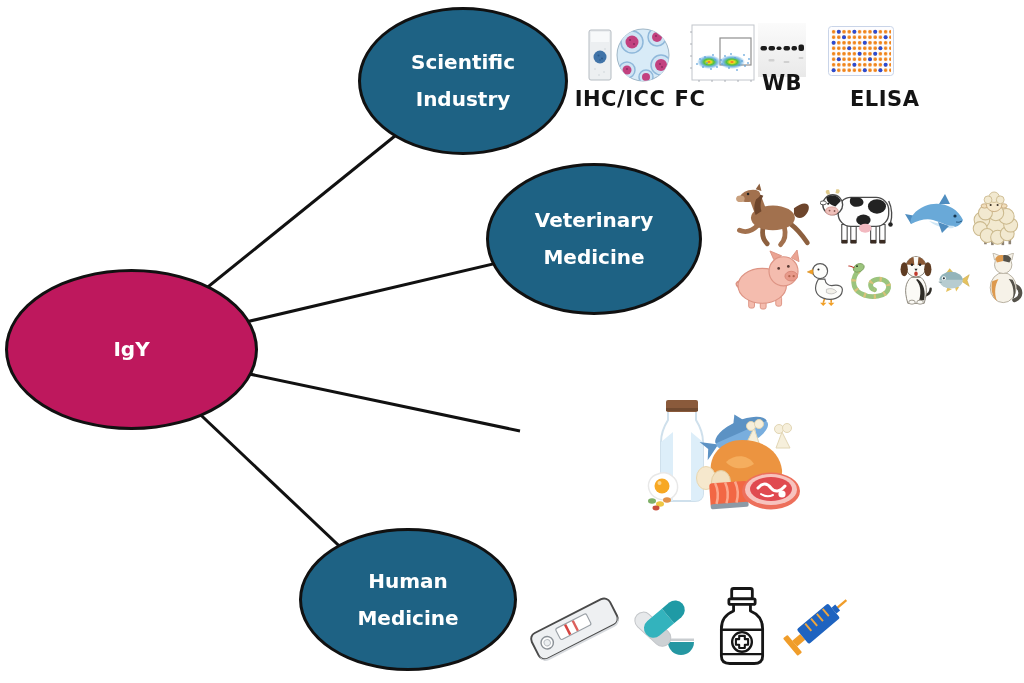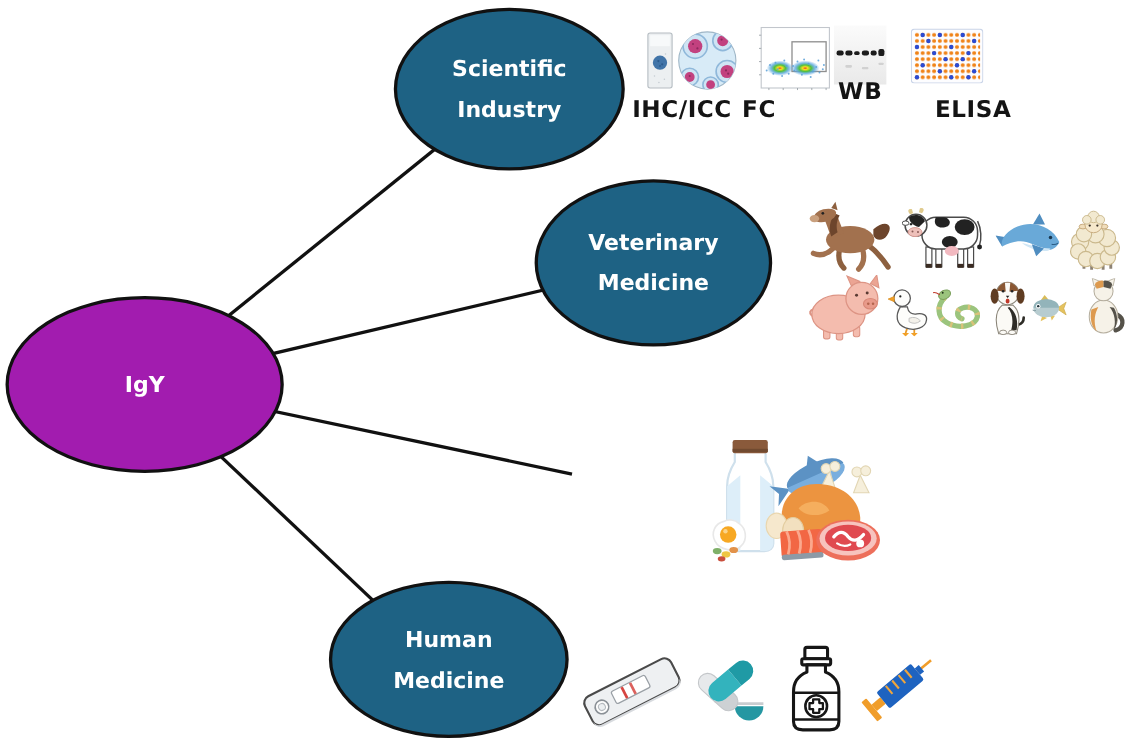--- a/index.html
+++ b/index.html
@@ -2,21 +2,21 @@
 <html><head>
 <meta charset="utf-8">
 <style>
   html,body{margin:0;padding:0;background:#ffffff;}
   .canvas{position:relative;width:1024px;height:683px;background:#ffffff;overflow:hidden;
           font-family:"DejaVu Sans","Liberation Sans",sans-serif;}
   .links{position:absolute;left:0;top:0;z-index:0;}
   .node{position:absolute;box-sizing:border-box;border:3px solid #111111;border-radius:50%;
         display:flex;flex-direction:column;align-items:center;justify-content:center;
         z-index:2;color:#ffffff;font-weight:700;font-size:20px;line-height:1.85;text-align:center;}
-  .node.root{background:#a21caf;}
+  .node.root{background:#be185d;}
   .node.branch{background:#1E6284;}
   .icon{position:absolute;z-index:1;}
   .caption{position:absolute;z-index:1;font-weight:700;font-size:21px;color:#141414;
            text-align:center;letter-spacing:0.5px;}
 </style>
 </head>
 <body>
 
 <div class="canvas">
 

